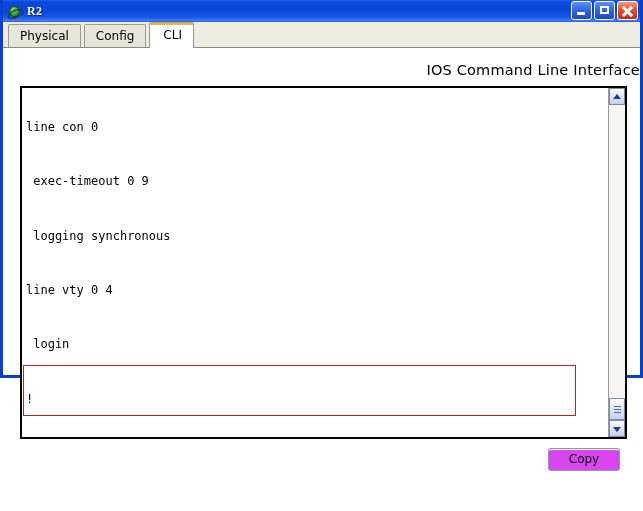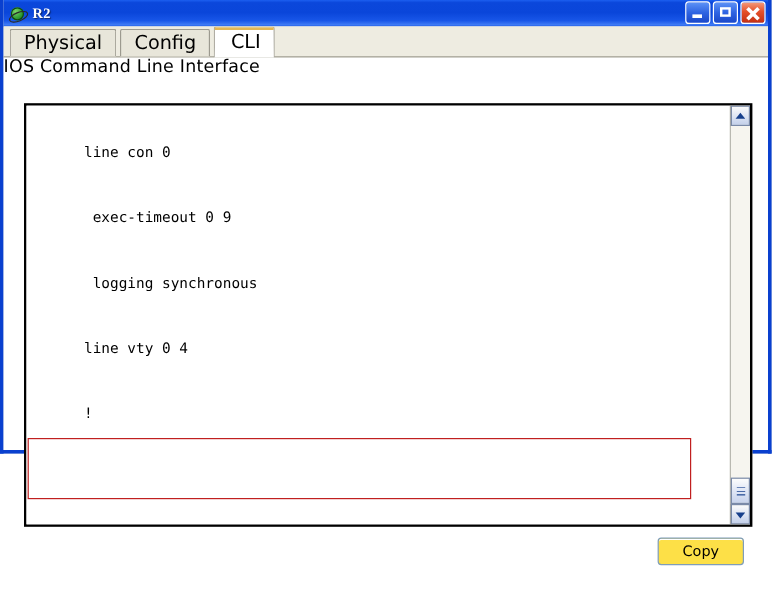--- a/index.html
+++ b/index.html
@@ -128,21 +128,21 @@
     display: flex;
     align-items: flex-end;
     padding-left: 5px;
     box-sizing: border-box;
     border-bottom: 1px solid #8d8a7f;
   }
   .tab {
     height: 23px;
     line-height: 22px;
     padding: 0 11px;
-    font-size: 16px;
+    font-size: 12px;
     color: #000000;
     background: #e8e6da;
     border: 1px solid #9c9a8f;
     border-bottom: none;
     border-radius: 2px 2px 0 0;
     margin-right: 3px;
     box-sizing: border-box;
     position: relative;
     white-space: nowrap;
     font-family: "DejaVu Sans", sans-serif;
@@ -166,24 +166,24 @@
   }
 
   
   .content {
     flex: 1 1 auto;
     background: #ffffff;
     position: relative;
     padding: 0;
   }
   .pane-title {
-    text-align: left;
+    text-align: right;
     font-size: 14.5px;
     color: #000000;
-    padding-top: 0;
+    padding-top: 14px;
     padding-bottom: 6px;
     font-family: "DejaVu Sans", sans-serif;
     letter-spacing: 0.2px;
   }
 
   
   .terminal-wrap {
     position: absolute;
     left: 17px;
     top: 38px;
@@ -207,21 +207,20 @@
     top: -6px;
     font-family: "DejaVu Sans Mono", monospace;
     font-size: 12px;
     line-height: 18.1px;
     color: #000000;
     white-space: pre;
     letter-spacing: 0px;
   }
   .term-lines .ln {
     height: 18.1px;
-    margin-left: 44px;
   }
 
   
   .nat-highlight {
     position: absolute;
     left: 1px;
     top: 277px;
     width: 553px;
     height: 51px;
     border: 1px solid #c02020;
@@ -289,21 +288,21 @@
   .btn-row {
     position: absolute;
     right: 20px;
     top: 400px;
     display: flex;
     gap: 9px;
   }
   .btn {
     width: 72px;
     height: 23px;
-    background: #fde047;
+    background: #d946ef;
     border: 1px solid #7f9db9;
     border-radius: 3px;
     font-size: 12px;
     color: #000000;
     font-family: "DejaVu Sans", sans-serif;
     cursor: pointer;
     box-shadow: inset 0 1px 0 #ffffff;
     padding: 0;
     line-height: 21px;
     text-align: center;
@@ -347,20 +346,21 @@
 
     <div class="pane-title">IOS Command Line Interface</div>
 
     <div class="terminal-wrap">
       <div class="terminal">
         <div class="term-lines">
           <div class="ln">line con 0</div>
           <div class="ln"> exec-timeout 0 9</div>
           <div class="ln"> logging synchronous</div>
           <div class="ln">line vty 0 4</div>
+          <div class="ln"> login</div>
           <div class="ln">!</div>
           
           
           
           
           
           
           
           
           

